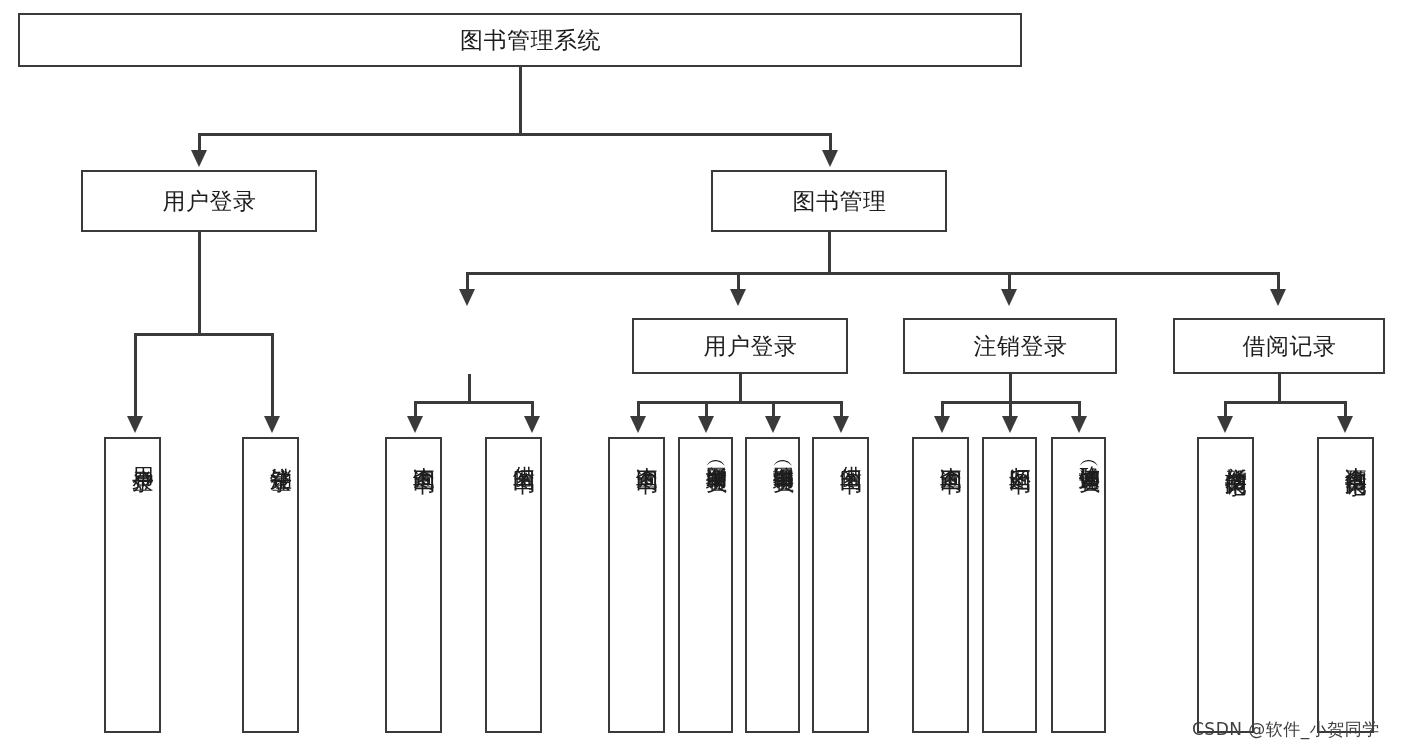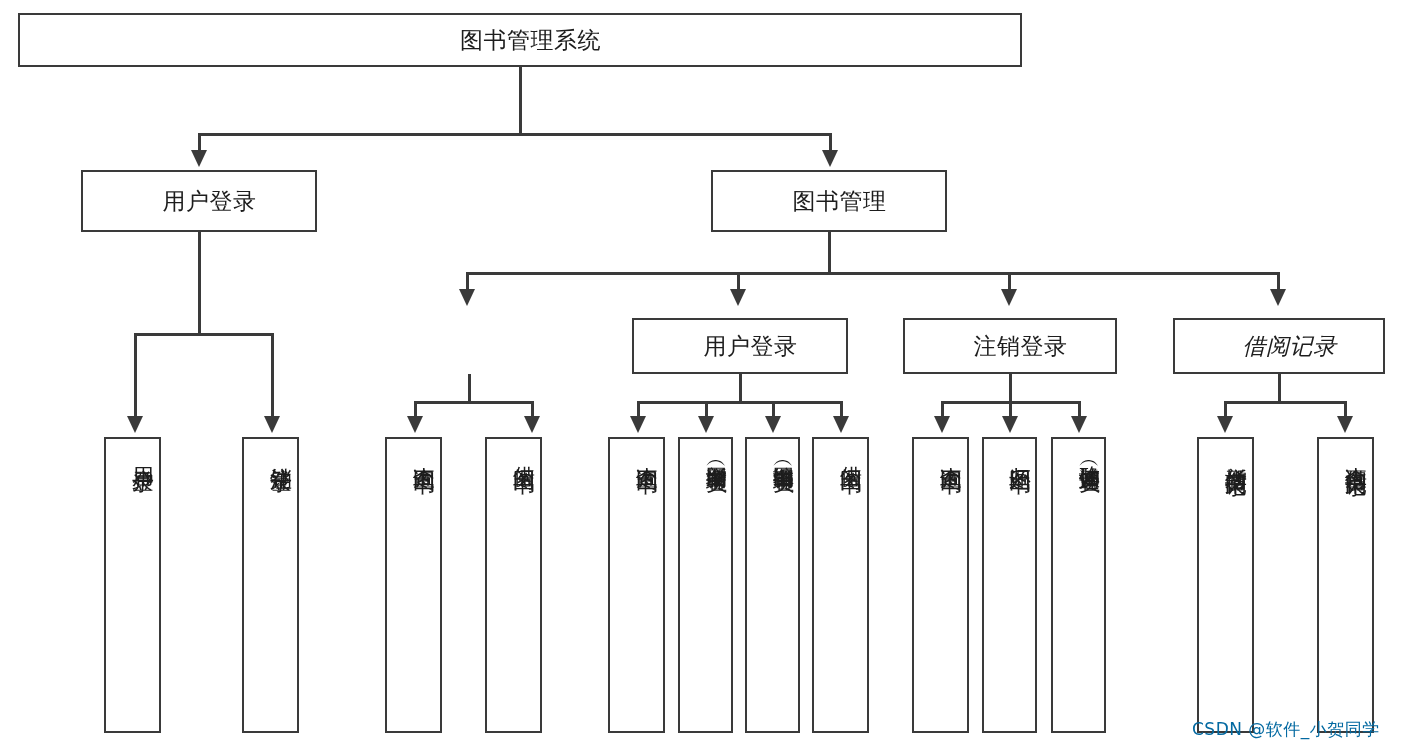--- a/index.html
+++ b/index.html
@@ -75,21 +75,21 @@
     width: 0;
     height: 0;
     border-left: 8px solid transparent;
     border-right: 8px solid transparent;
     border-top: 17px solid #3a3a3a;
   }
   
   #watermark {
     position: absolute;
     font-size: 17px;
-    color: #0369a1;
+    color: #404040;
     white-space: nowrap;
     letter-spacing: 0.5px;
     pointer-events: none;
   }
 </style>
 </head>
 <body>
 
 <div id="diagram-root">
 
@@ -128,21 +128,21 @@
   <div class="arrow" style="left:730px; top:289px;"></div>
   <div class="arrow" style="left:1001px; top:289px;"></div>
   <div class="arrow" style="left:1270px; top:289px;"></div>
 
   <div class="node horiz" style="left:632px; top:318px; width:216px; height:56px;">
     <span class="label">用户登录</span>
   </div>
   <div class="node horiz" style="left:903px; top:318px; width:214px; height:56px;">
     <span class="label">注销登录</span>
   </div>
-  <div class="node horiz" style="left:1173px; top:318px; width:212px; height:56px;font-style:italic;">
+  <div class="node horiz" style="left:1173px; top:318px; width:212px; height:56px;">
     <span class="label">借阅记录</span>
   </div>
 
   <div class="conn vline" style="left:468px; top:374px; width:2.5px; height:29px;"></div>
   <div class="conn hline" style="left:414px; top:401px; width:119px; height:2.5px;"></div>
   <div class="conn vline" style="left:414px; top:401px; width:2.5px; height:17px;"></div>
   <div class="conn vline" style="left:531px; top:401px; width:2.5px; height:17px;"></div>
   <div class="arrow" style="left:407px; top:416px;"></div>
   <div class="arrow" style="left:524px; top:416px;"></div>
 

